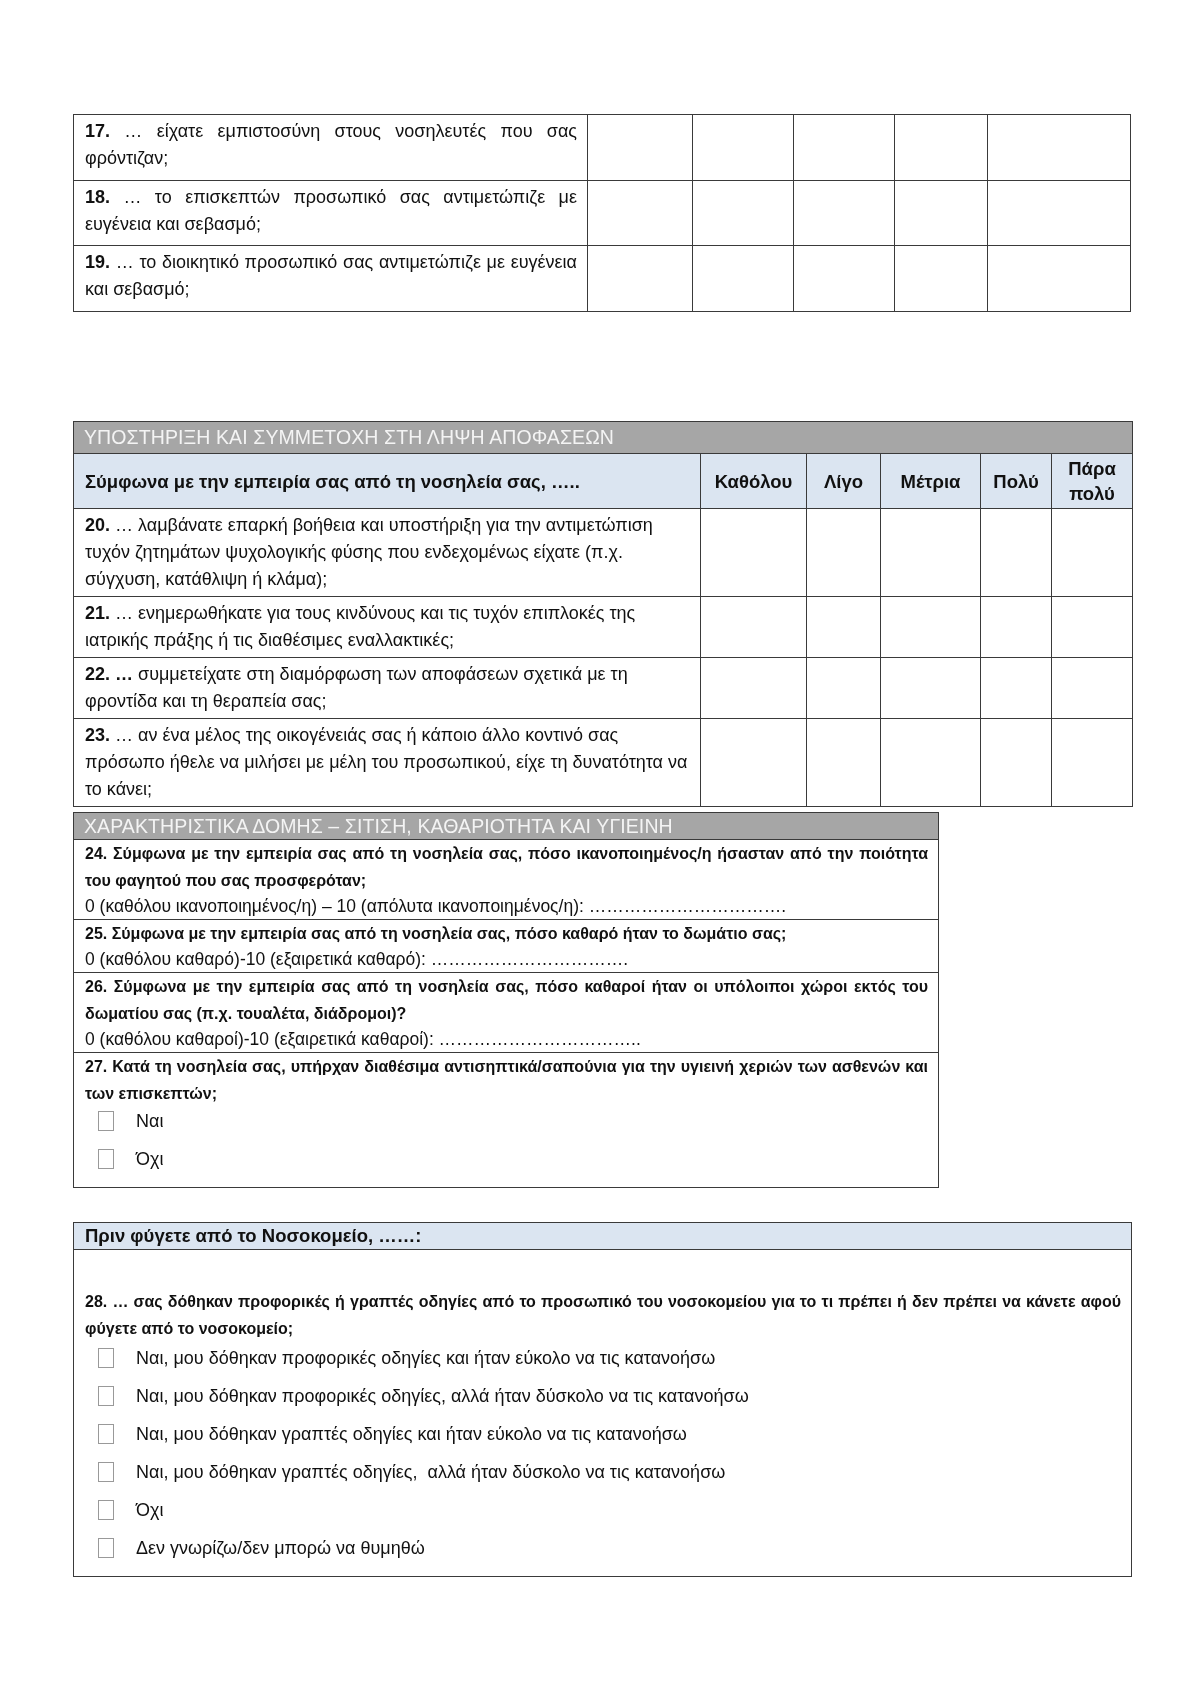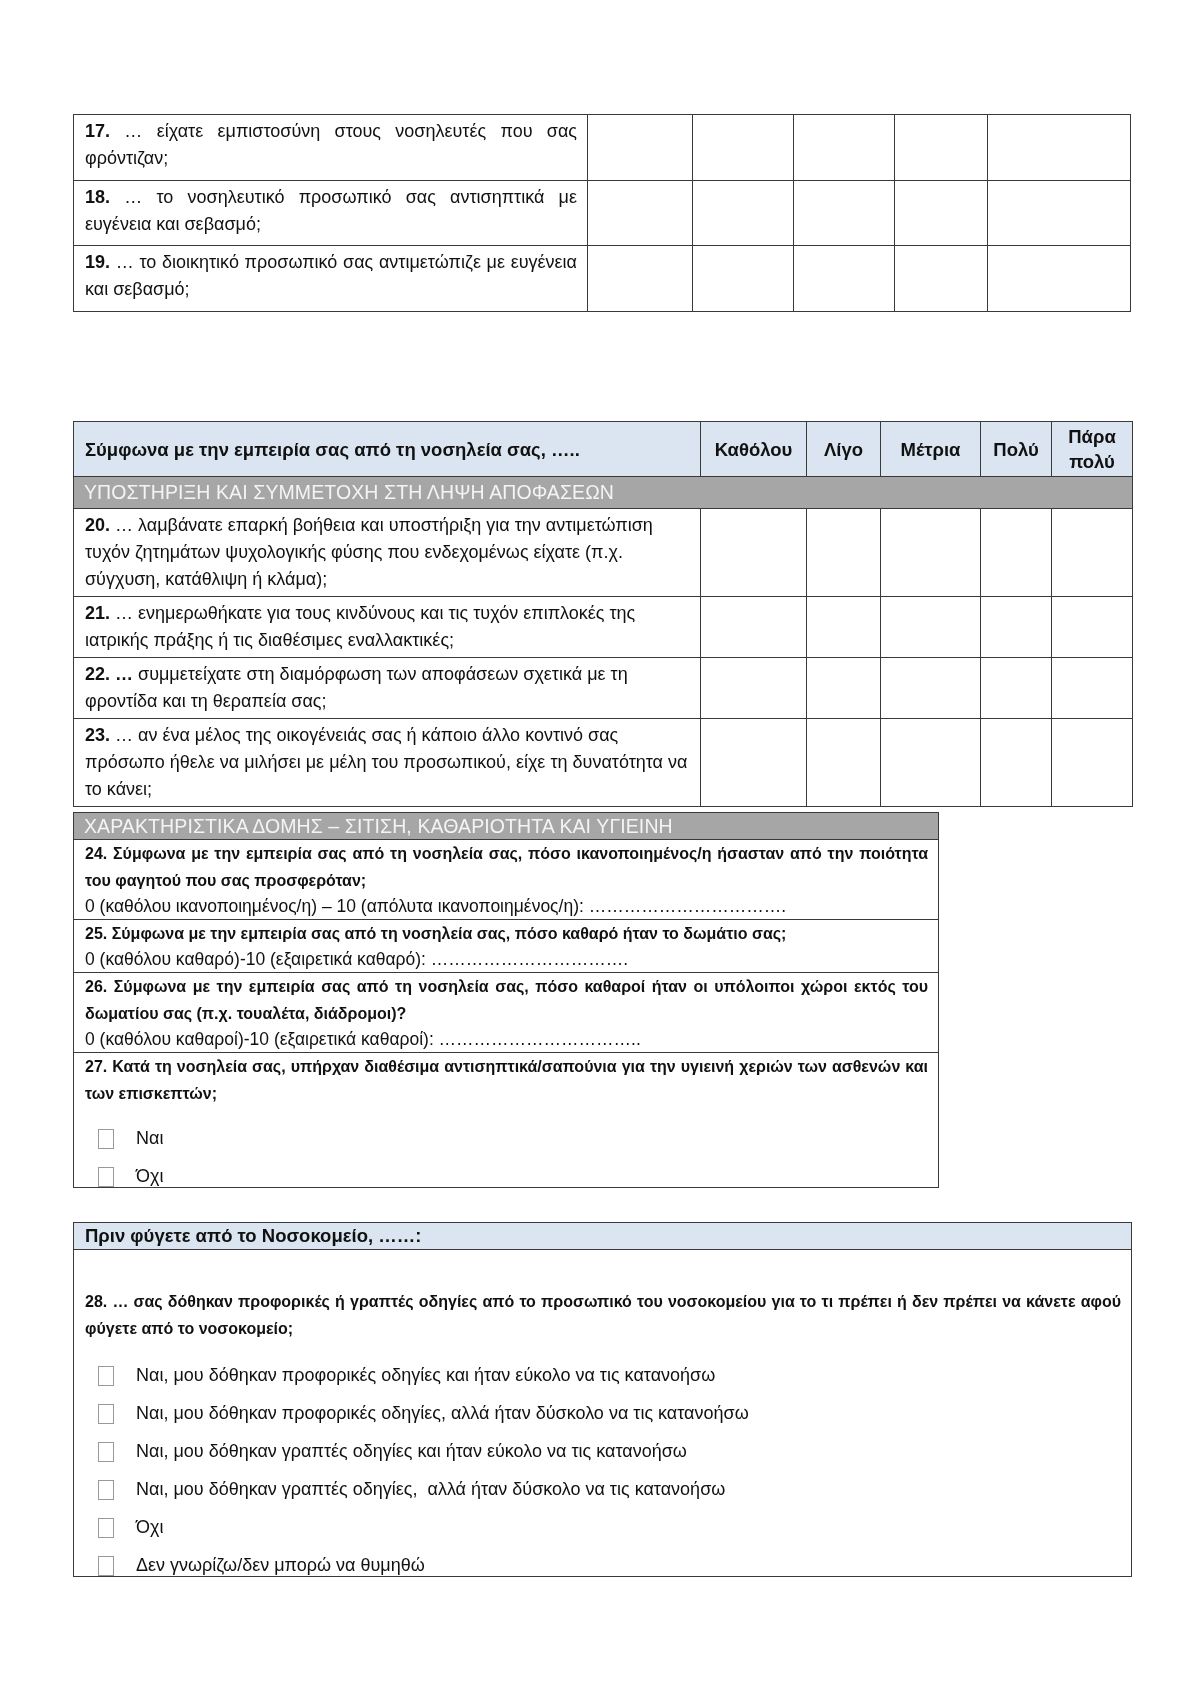--- a/index.html
+++ b/index.html
@@ -8,21 +8,21 @@
   table { border-collapse:collapse; table-layout:fixed; }
   td, th { border:1.5px solid #3a3a3a; padding:0; vertical-align:top; }
   .q { font-size:18px; line-height:27px; padding:3px 10px 3px 11px; text-align:justify; }
   .q b { font-weight:bold; }
   .sect { background:#a6a6a6; color:#f4f4f4; font-size:19.5px; line-height:30px; padding:0 10px; font-weight:normal; text-align:left; letter-spacing:0.1px; }
   .sub { background:#dbe5f1; font-weight:bold; font-size:18.5px; }
   .colh { background:#dbe5f1; font-weight:bold; font-size:18.5px; text-align:center; vertical-align:middle; line-height:25px; }
   .boxrow { padding:0 10px 0 11px; }
   .bq { font-weight:bold; font-size:16px; line-height:27px; text-align:justify; }
   .scale { font-size:17.5px; line-height:24px; }
-  .opt { display:flex; align-items:flex-end; height:38px; padding-left:24px; font-size:18px; }
+  .opt { display:flex; align-items:flex-start; height:38px; padding-left:24px; font-size:18px; }
   .cb { width:14px; height:18px; border:1px solid #999; margin-right:22px; background:#fff; flex:none; }
 </style>
 </head>
 <body>
 
 <table class="abs" style="left:73px; top:114px; width:1057px;">
   <colgroup>
       <col style="width:514px">
       <col style="width:105px">
       <col style="width:101px">
@@ -33,21 +33,21 @@
   <tbody>
       <tr style="height:66px">
     <td class="q"><b>17.</b><span> … είχατε εμπιστοσύνη στους νοσηλευτές που σας φρόντιζαν;</span></td>
     <td></td>
         <td></td>
         <td></td>
         <td></td>
         <td></td>
   </tr>
   <tr style="height:65px">
-    <td class="q"><b>18.</b><span> … το νοσηλευτικό προσωπικό σας αντισηπτικά με ευγένεια και σεβασμό;</span></td>
+    <td class="q"><b>18.</b><span> … το επισκεπτών προσωπικό σας αντιμετώπιζε με ευγένεια και σεβασμό;</span></td>
     <td></td>
         <td></td>
         <td></td>
         <td></td>
         <td></td>
   </tr>
   <tr style="height:66px">
     <td class="q"><b>19.</b><span> … το διοικητικό προσωπικό σας αντιμετώπιζε με ευγένεια και σεβασμό;</span></td>
     <td></td>
         <td></td>
@@ -61,30 +61,30 @@
 <table class="abs" style="left:73px; top:421px; width:1059px;">
   <colgroup>
       <col style="width:627px">
       <col style="width:106px">
       <col style="width:74px">
       <col style="width:100px">
       <col style="width:71px">
       <col style="width:81px">
     </colgroup>
   <tbody>
-      <tr style="height:55px">
+      <tr style="height:32px">
+    <th colspan="6" class="sect">ΥΠΟΣΤΗΡΙΞΗ ΚΑΙ ΣΥΜΜΕΤΟΧΗ ΣΤΗ ΛΗΨΗ ΑΠΟΦΑΣΕΩΝ</th>
+  </tr>
+  <tr style="height:55px">
     <td class="colh" style="text-align:left; padding-left:11px;">Σύμφωνα με την εμπειρία σας από τη νοσηλεία σας, …..</td>
     <td class="colh">Καθόλου</td>
     <td class="colh">Λίγο</td>
     <td class="colh">Μέτρια</td>
     <td class="colh">Πολύ</td>
     <td class="colh">Πάρα πολύ</td>
-  </tr>
-  <tr style="height:32px">
-    <th colspan="6" class="sect">ΥΠΟΣΤΗΡΙΞΗ ΚΑΙ ΣΥΜΜΕΤΟΧΗ ΣΤΗ ΛΗΨΗ ΑΠΟΦΑΣΕΩΝ</th>
   </tr>
   <tr style="height:82px">
     <td class="q" style="text-align:left"><b>20.</b><span> … λαμβάνατε επαρκή βοήθεια και υποστήριξη για την αντιμετώπιση τυχόν ζητημάτων ψυχολογικής φύσης που ενδεχομένως είχατε (π.χ. σύγχυση, κατάθλιψη ή κλάμα);</span></td>
     <td></td>
         <td></td>
         <td></td>
         <td></td>
         <td></td>
   </tr>
   <tr style="height:55px">

